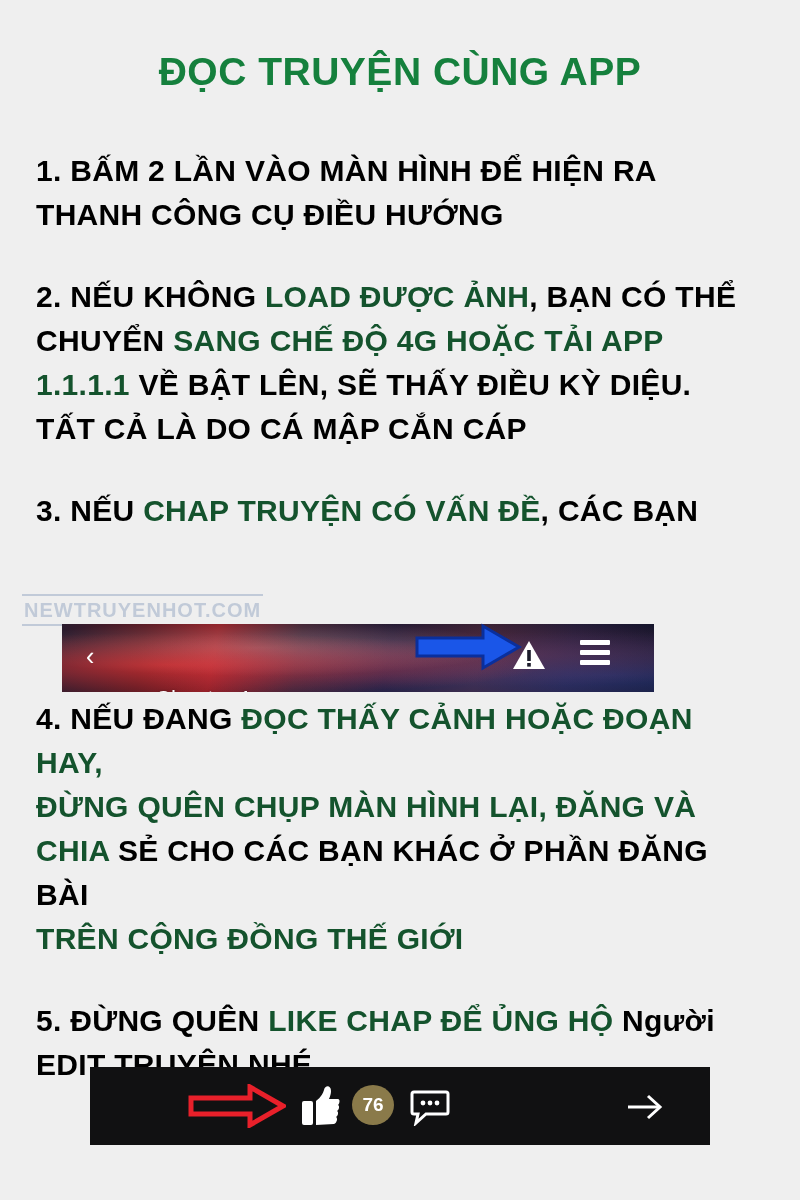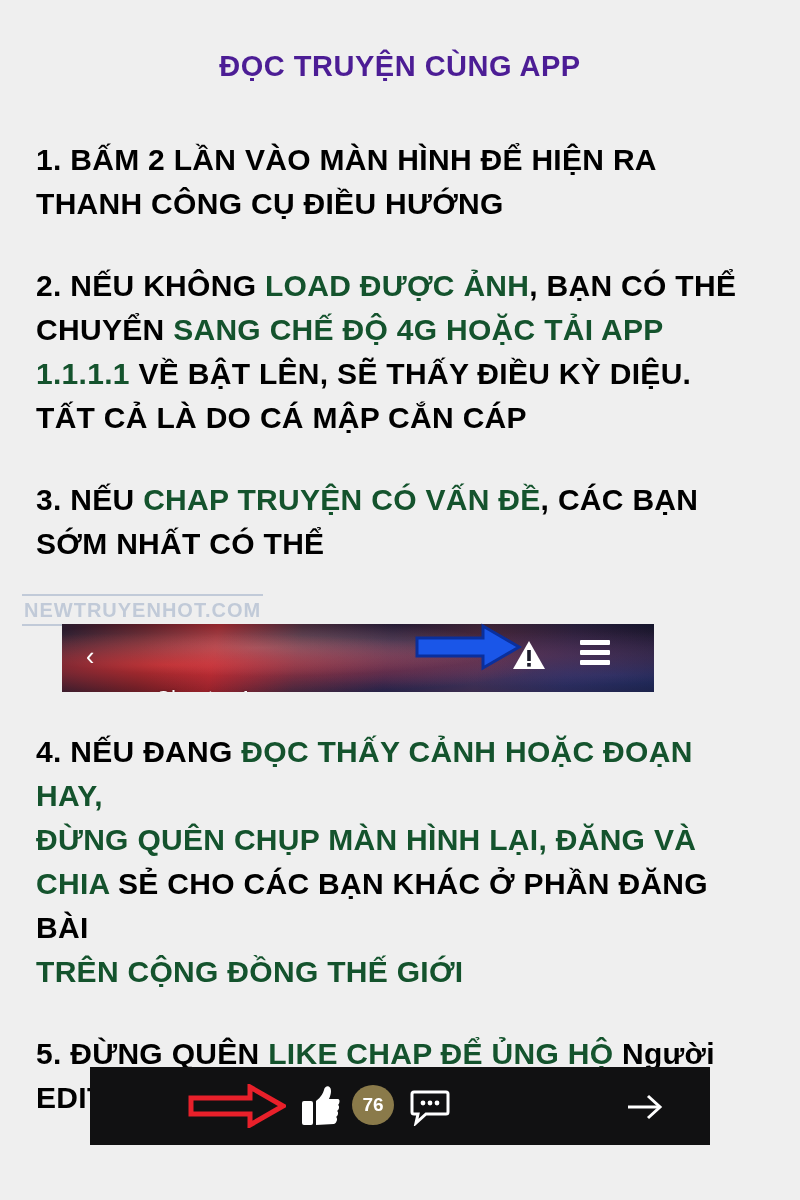--- a/index.html
+++ b/index.html
@@ -12,23 +12,23 @@
   .page {
     position: relative;
     width: 800px;
     height: 1200px;
     background: #efefef;
     overflow: hidden;
   }
   .title {
     text-align: center;
     font-weight: bold;
-    font-size: 29px;
+    font-size: 39px;
     letter-spacing: 0.5px;
-    color: #4c1d95;
+    color: #15803d;
     padding-top: 50px;
   }
   .body-text {
     padding: 0 36px;
     font-weight: bold;
     color: #000;
     font-size: 30px;
     line-height: 44px;
     letter-spacing: 0.3px;
   }
@@ -155,23 +155,20 @@
       </div>
       <div>
         <span>TẤT CẢ LÀ DO CÁ MẬP CẮN CÁP</span>
       </div>
     </div>
 
     <div class="para">
       <div>
         <span>3. NẾU </span><span class="red">CHAP TRUYỆN CÓ VẤN ĐỀ</span><span>, CÁC BẠN</span>
       </div>
-      <div>
-        <span>SỚM NHẤT CÓ THỂ</span>
-      </div>
     </div>
 
     <div style="height:126px"></div>
 
     <div class="para">
       <div>
         <span>4. NẾU ĐANG </span><span class="red">ĐỌC THẤY CẢNH HOẶC ĐOẠN HAY,</span>
       </div>
       <div>
         <span class="red">ĐỪNG QUÊN CHỤP MÀN HÌNH LẠI, ĐĂNG VÀ</span>

